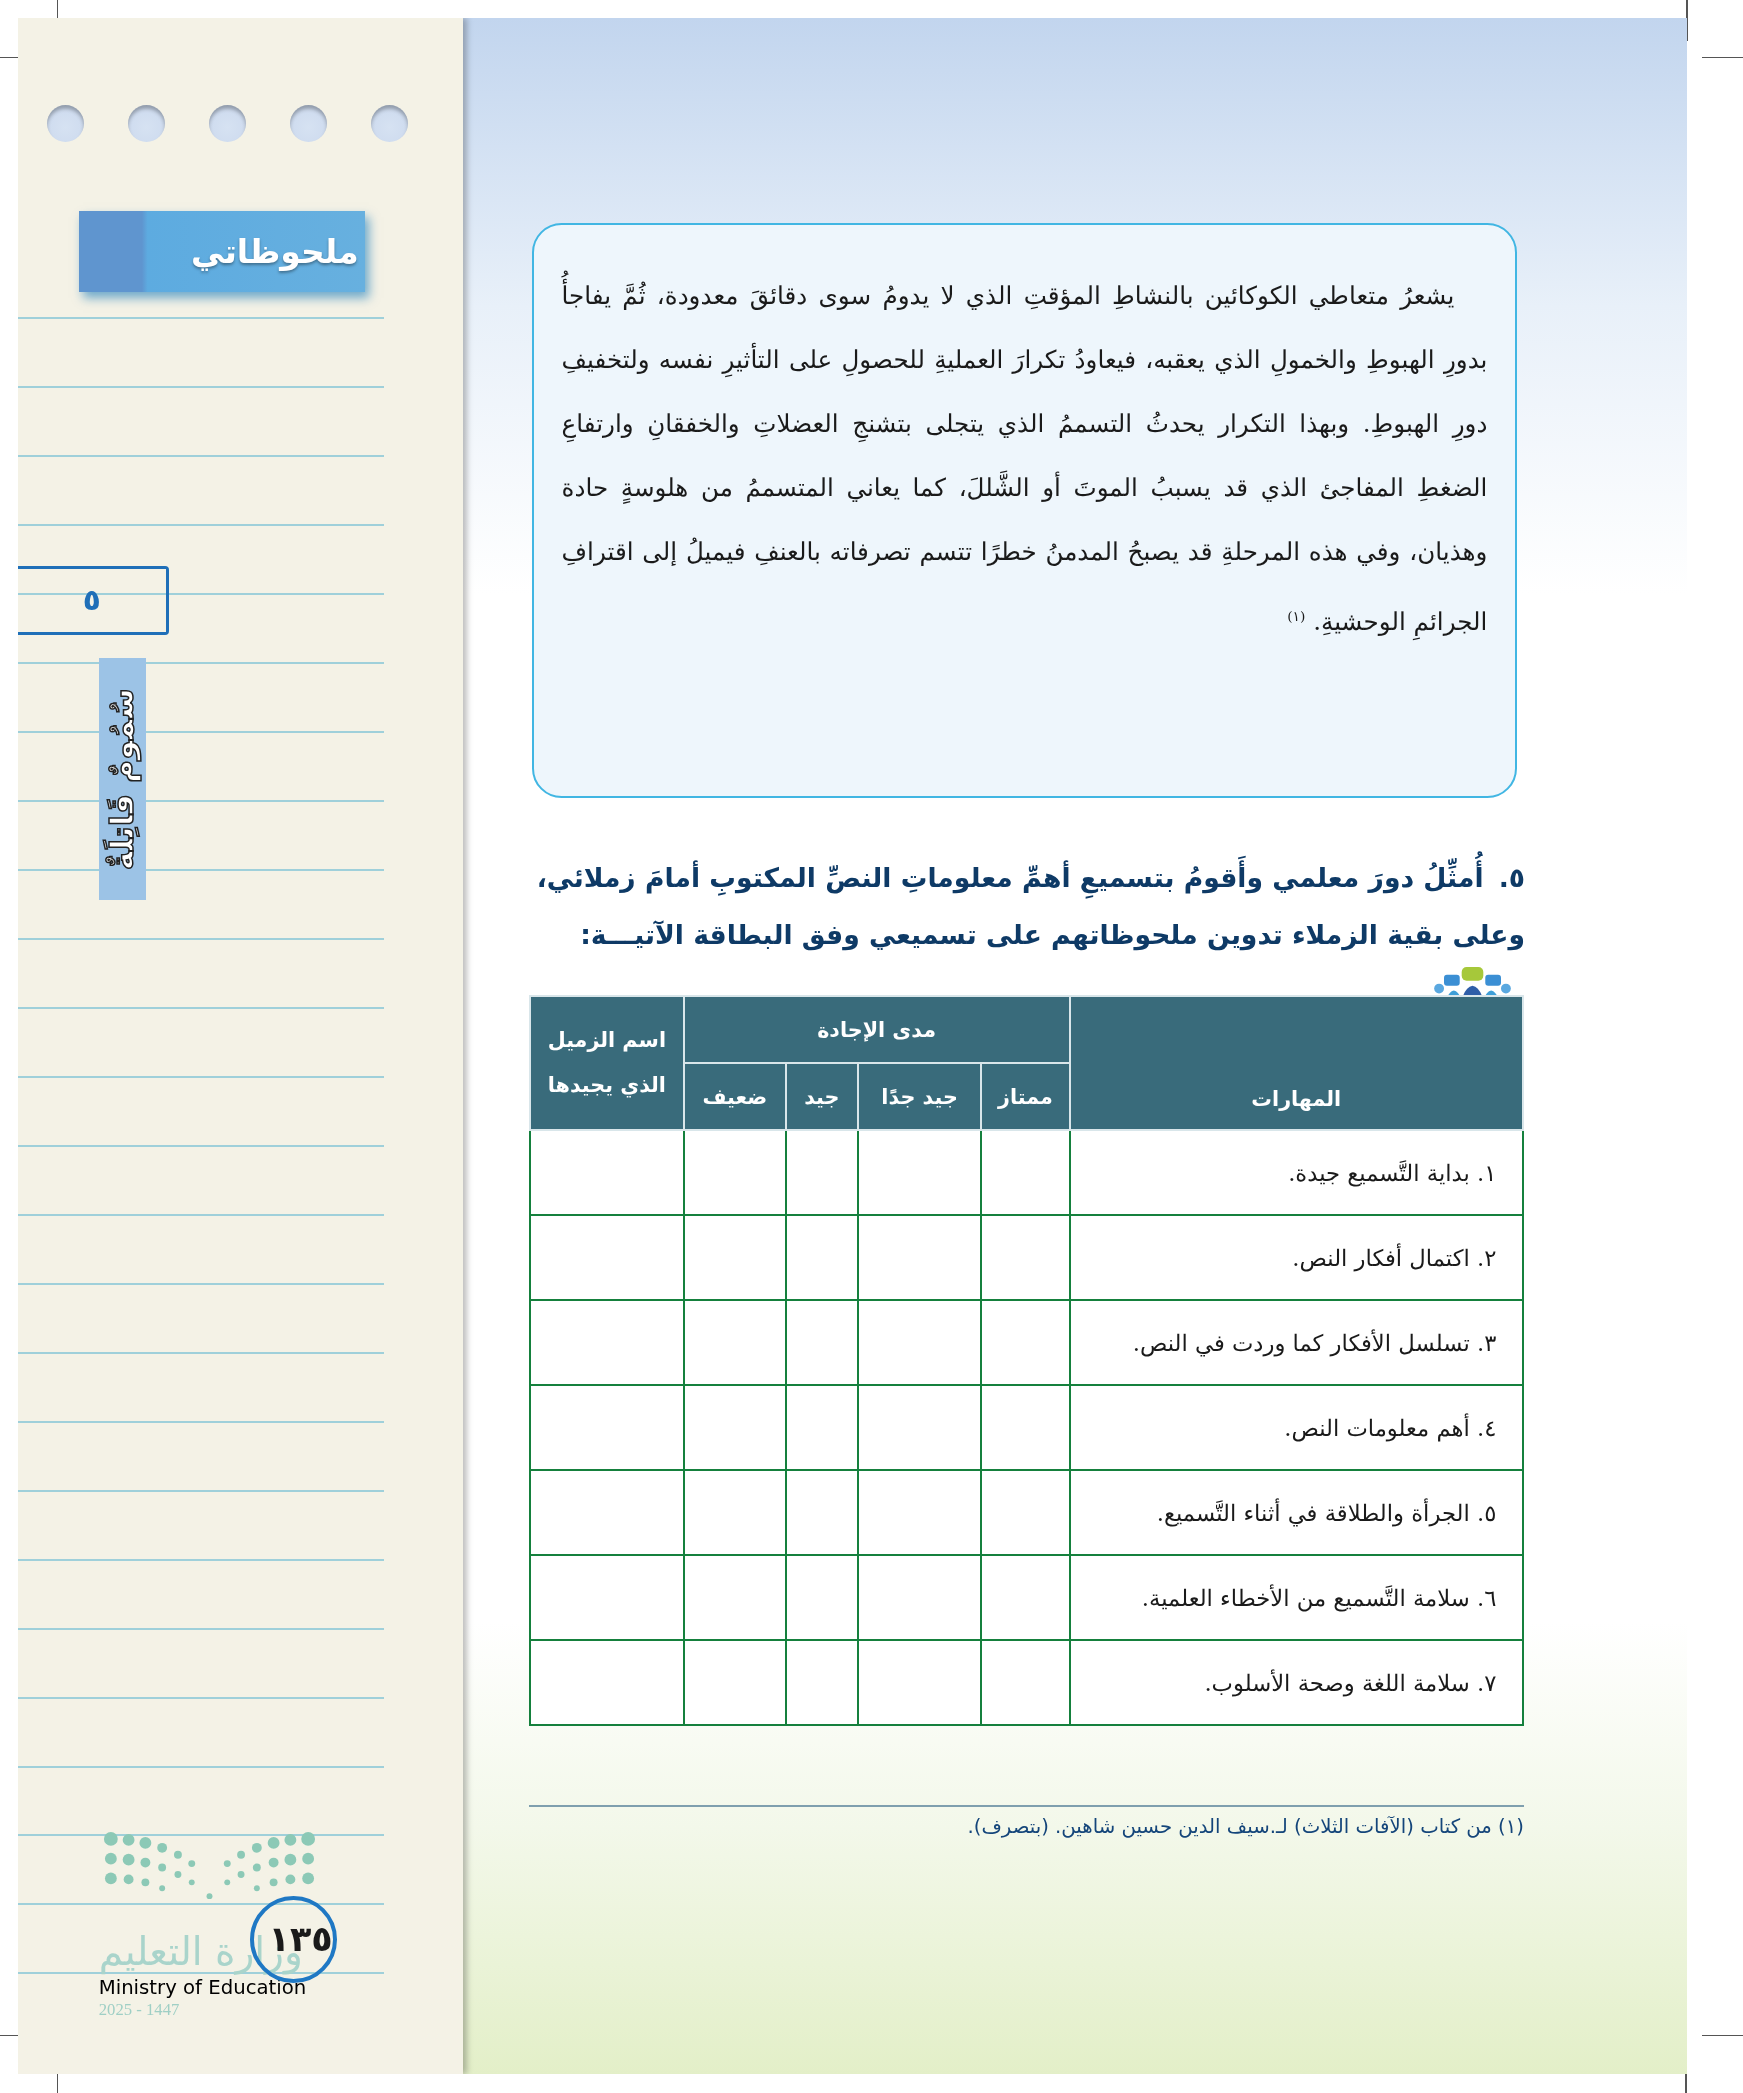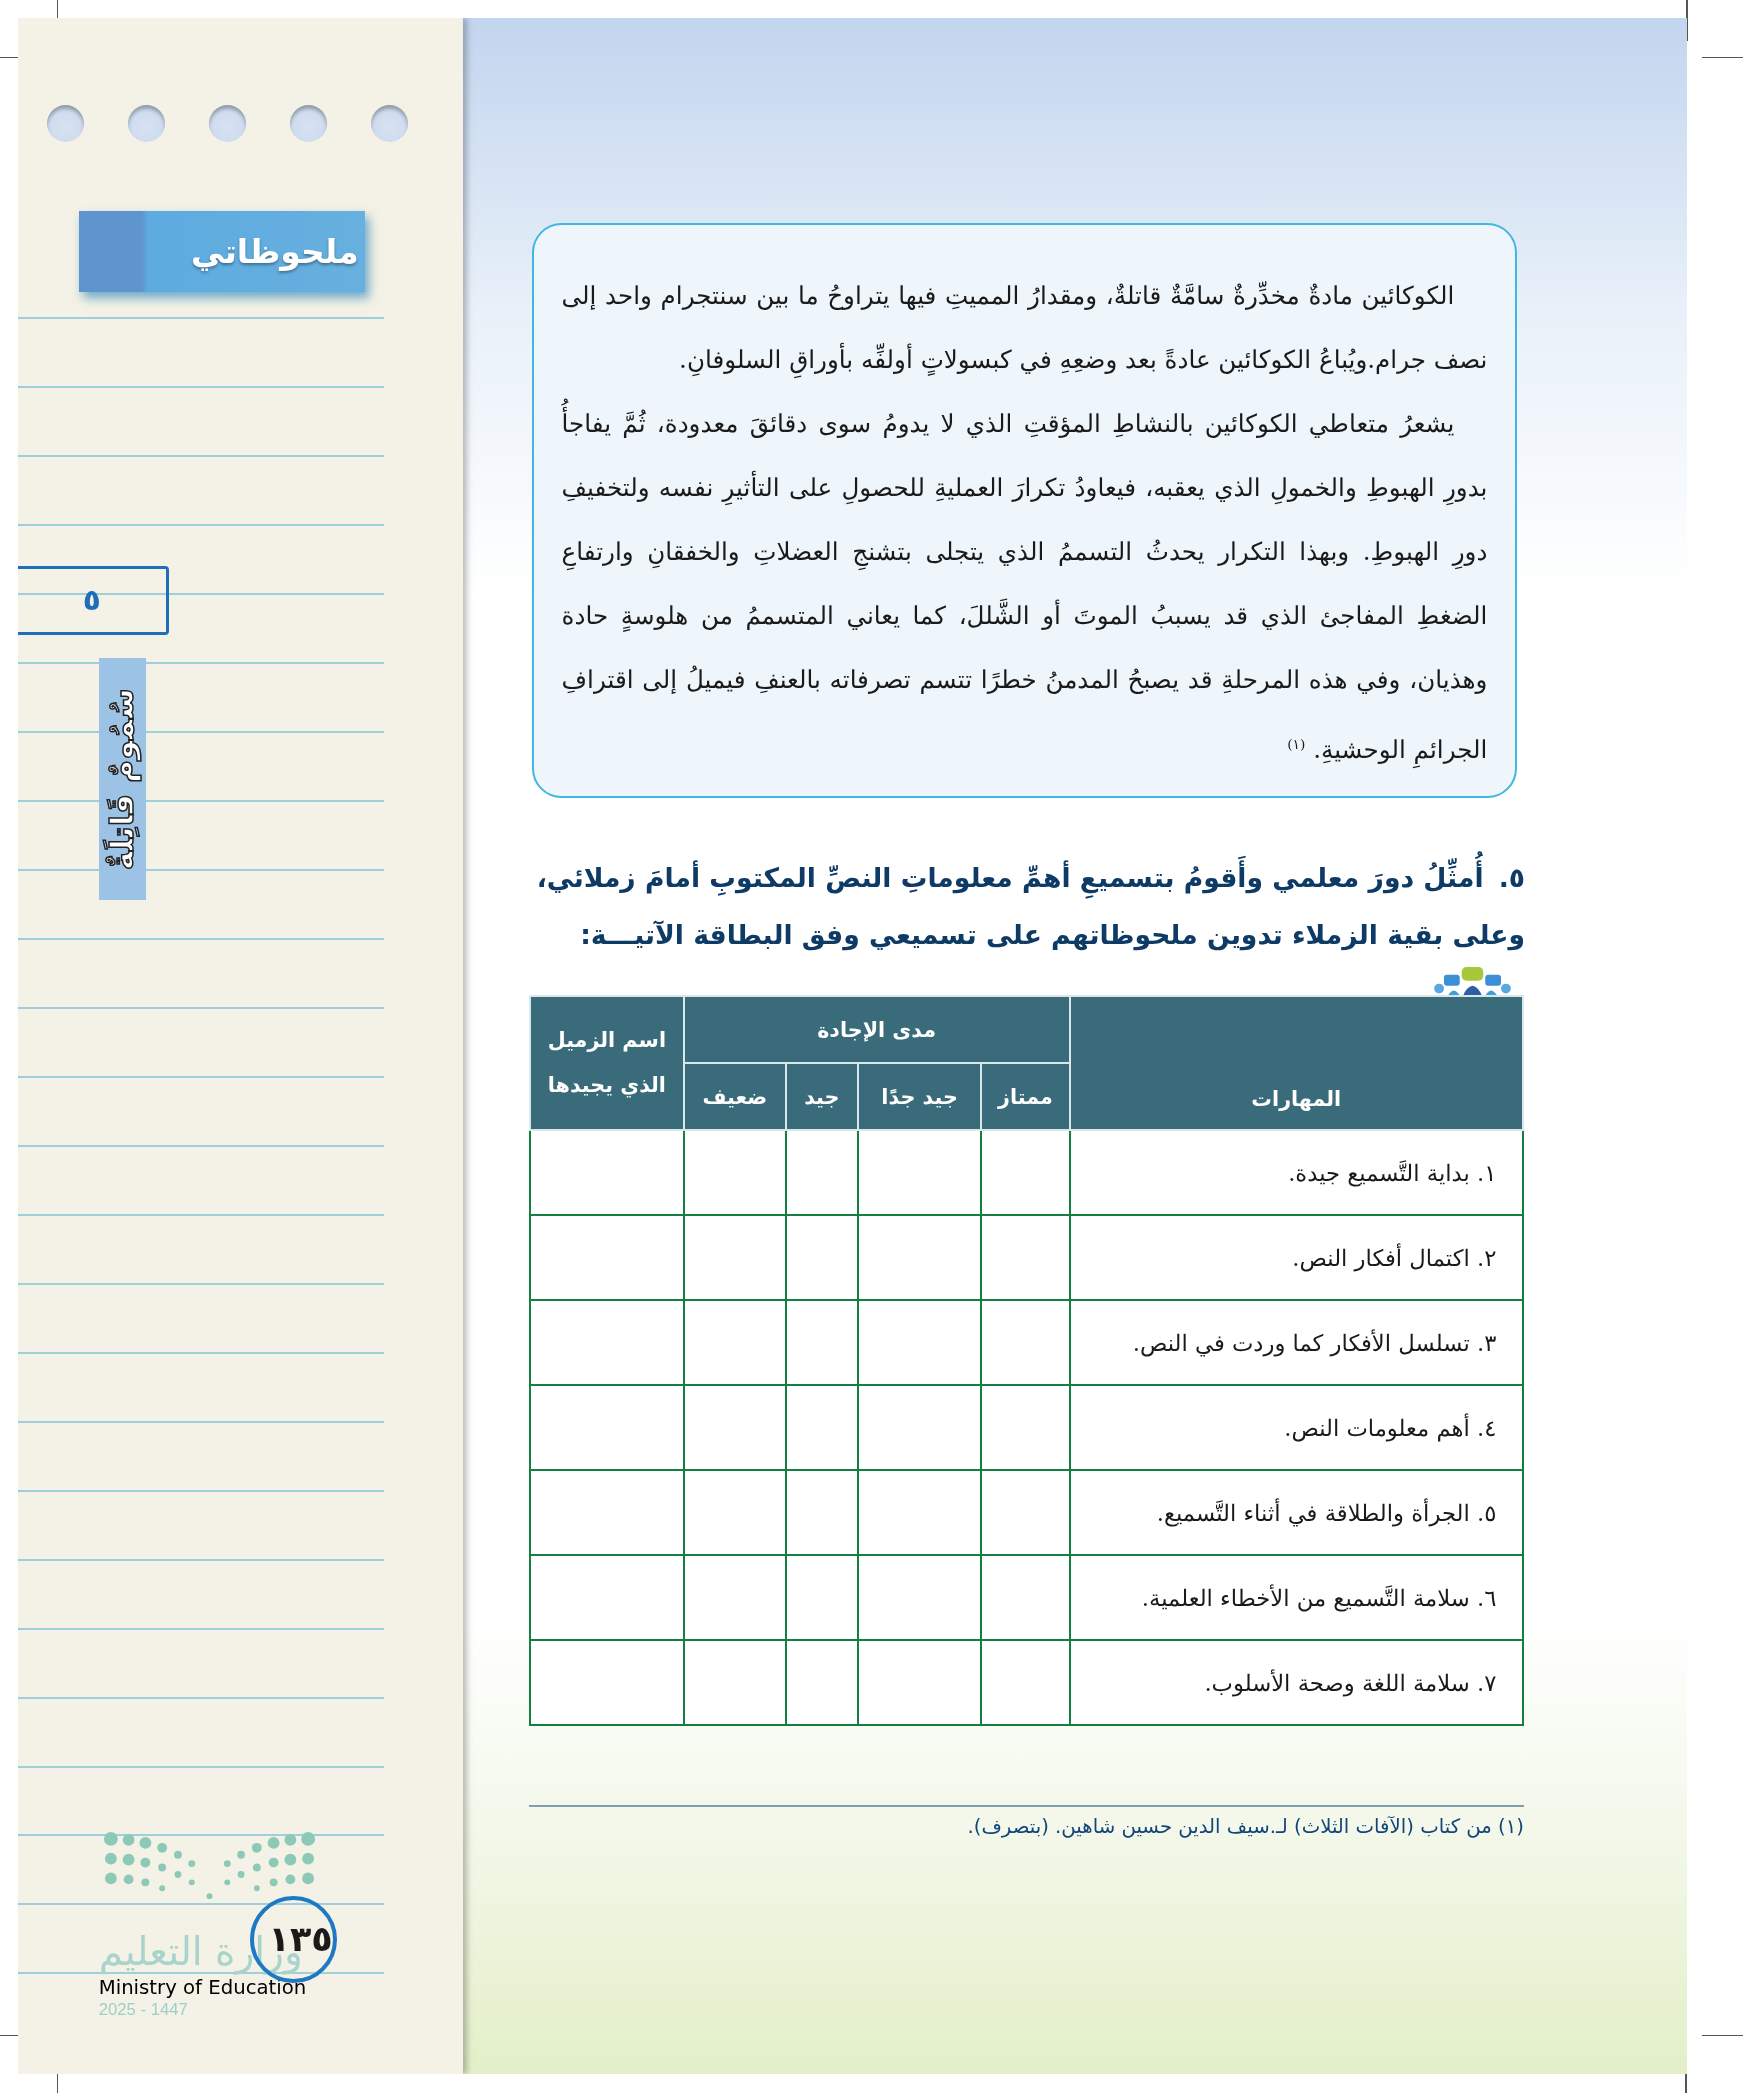--- a/index.html
+++ b/index.html
@@ -65,21 +65,21 @@
   .moe-ar {
     position:absolute; left:81px; top:1911px; font-size:39px; color:#a9d4cb; direction:rtl;
     font-family:"DejaVu Sans", sans-serif; letter-spacing:2px;
   }
   .moe-en {
     position:absolute; left:81px; top:1958px; font-size:19.7px; color:#000000;
     font-family:"DejaVu Sans", sans-serif;
   }
   .moe-year {
     position:absolute; left:81px; top:1982px; font-size:16.7px; color:#9fcfc5;
-    font-family:Liberation Sans, sans-serif;
+    font-family:Liberation Serif, serif;
   }
   .page-num {
     position:absolute; left:232px; top:1878px; width:79px; height:79px; border-radius:50%;
     border:4.9px solid #1f78c4;
     display:flex; align-items:center; justify-content:flex-end;
   }
   .page-num span { font-size:35px; font-weight:bold; color:#1a1a1a; }
 
   
   .text-box {
@@ -233,21 +233,20 @@
     <div class="moe-en">Ministry of Education</div>
     <div class="moe-year">2025 - 1447</div>
 
     <div class="page-num">
       <span>١٣٥</span>
     </div>
   </aside>
 </div>
 
 <div class="text-box">
-  <p>الكوكائين مادةٌ مخدِّرةٌ سامَّةٌ قاتلةٌ، ومقدارُ المميتِ فيها يتراوحُ ما بين سنتجرام واحد إلى نصف جرام.ويُباعُ الكوكائين عادةً بعد وضعِهِ في كبسولاتٍ أولفِّه بأوراقِ السلوفانِ.</p>
   <p><span>يشعرُ متعاطي الكوكائين بالنشاطِ المؤقتِ الذي لا يدومُ سوى دقائقَ معدودة، ثُمَّ يفاجأُ بدورِ الهبوطِ والخمولِ الذي يعقبه، فيعاودُ تكرارَ العمليةِ للحصولِ على التأثيرِ نفسه ولتخفيفِ دورِ الهبوطِ. وبهذا التكرار يحدثُ التسممُ الذي يتجلى بتشنجِ العضلاتِ والخفقانِ وارتفاعِ الضغطِ المفاجئ الذي قد يسببُ الموتَ أو الشَّللَ، كما يعاني المتسممُ من هلوسةٍ حادة وهذيان، وفي هذه المرحلةِ قد يصبحُ المدمنُ خطرًا تتسم تصرفاته بالعنفِ فيميلُ إلى اقترافِ الجرائمِ الوحشيةِ.</span> <span class="footnote-mark">(١)</span></p>
 </div>
 
 <div class="question">
   <span class="qnum">٥.</span>
   <span>أُمثِّلُ دورَ معلمي وأَقومُ بتسميعِ أهمِّ معلوماتِ النصِّ المكتوبِ أمامَ زملائي، وعلى بقية الزملاء تدوين ملحوظاتهم على تسميعي وفق البطاقة الآتيـــة:</span>
   <svg class="group-icon" width="85" height="57" viewBox="0 0 86 58">
     <rect x="32" y="2" width="22" height="14" rx="5" fill="#a6c83a"></rect>
     <rect x="14" y="10" width="16" height="11" rx="3" fill="#3b8fd4"></rect>
     <rect x="56" y="10" width="16" height="11" rx="3" fill="#3b8fd4"></rect>

